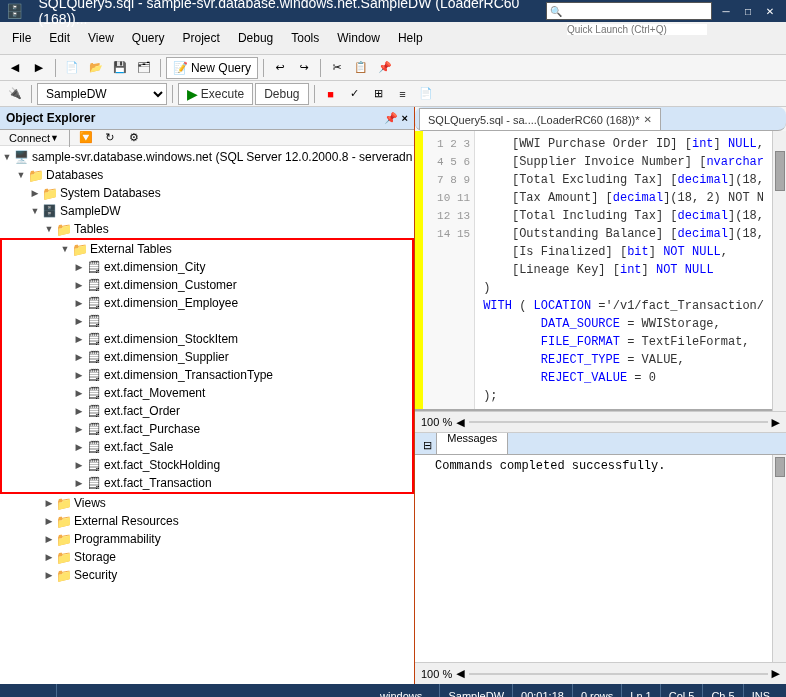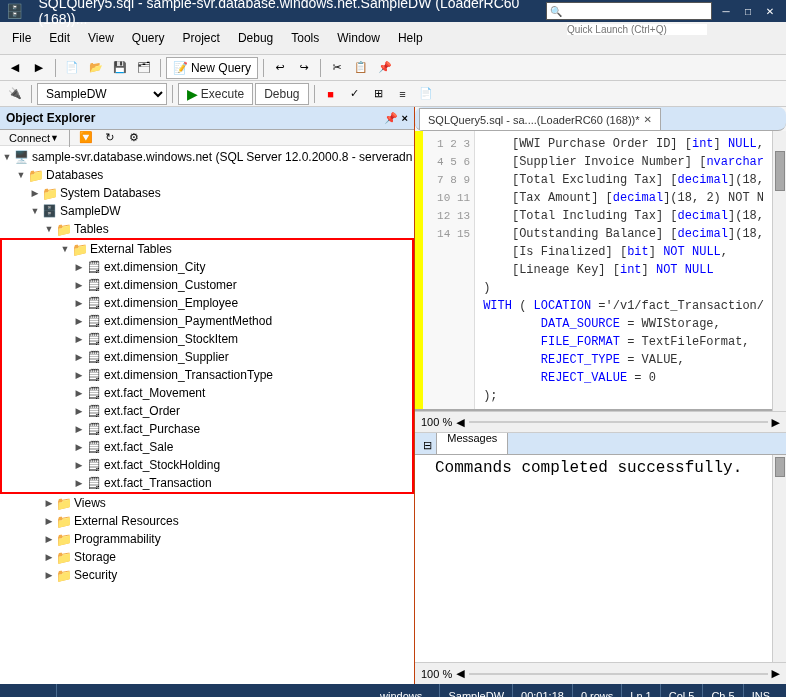--- a/index.html
+++ b/index.html
@@ -227,21 +227,21 @@
       padding: 0 4px;
     }
     .msg-tab {
       display: inline-flex; align-items: center;
       padding: 16px 10px; border: 1px solid #aaa; border-bottom: none;
       background: white; cursor: pointer; font-size: 11px; height: 20px;
     }
     #messages-content {
       padding: 4px 20px;
       font-family: 'Courier New', monospace;
-      font-size: 16px;
+      font-size: 12px;
       flex: 1;
       overflow: auto;
       border-radius: 19px;
     }
 
     
     #zoom-bar2 {
       background: #f0f0f0;
       border-top: 1px solid #ccc;
       height: 22px;
@@ -452,21 +452,20 @@
           <span class="tree-label">ext.dimension_Customer</span>
         </div>
         <div class="tree-item tree-indent-5">
           <span class="tree-expander">▶</span>
           <span class="tree-icon">🗒</span>
           <span class="tree-label">ext.dimension_Employee</span>
         </div>
         <div class="tree-item tree-indent-5">
           <span class="tree-expander">▶</span>
           <span class="tree-icon">🗒</span>
-          <span class="tree-label">ext.dimension_PaymentMethod</span>
         </div>
         <div class="tree-item tree-indent-5">
           <span class="tree-expander">▶</span>
           <span class="tree-icon">🗒</span>
           <span class="tree-label">ext.dimension_StockItem</span>
         </div>
         <div class="tree-item tree-indent-5">
           <span class="tree-expander">▶</span>
           <span class="tree-icon">🗒</span>
           <span class="tree-label">ext.dimension_Supplier</span>

